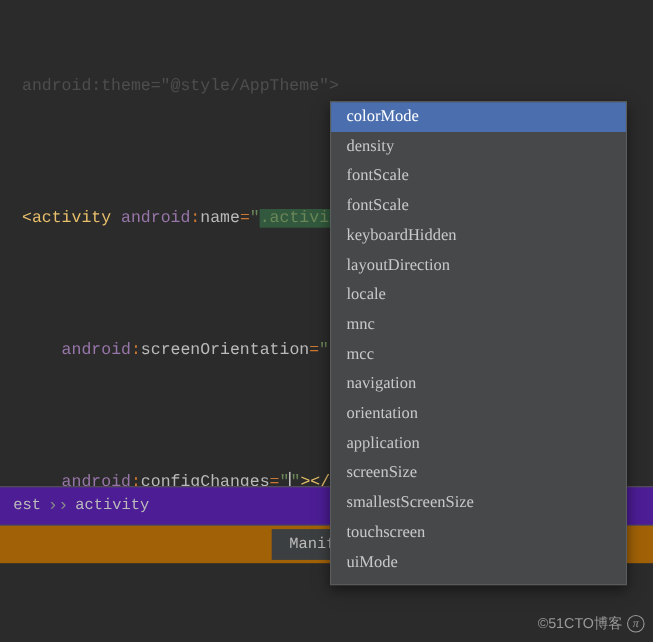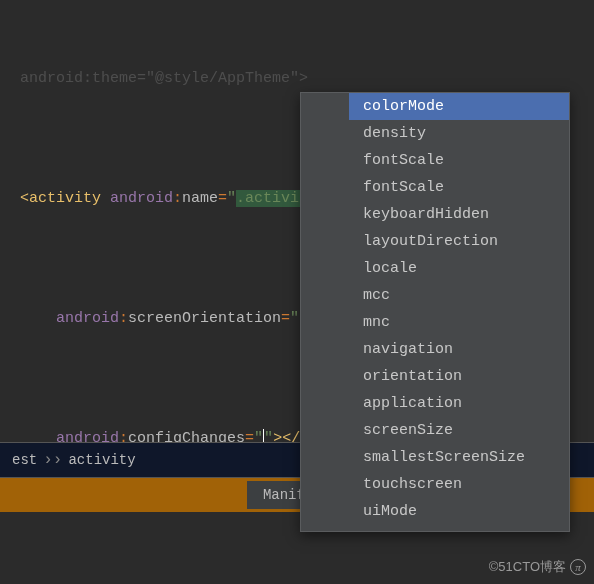--- a/index.html
+++ b/index.html
@@ -37,21 +37,21 @@
       height:18px;
       background:#fff;
       vertical-align:middle;
     }
     .breadcrumb {
       position: absolute;
       top: 442px;
       left: 0;
       right: 0;
       height: 36px;
-      background: #0f172a;
+      background: #4c1d95;
       border-top: 1px solid #555;
       border-bottom: 1px solid #555;
       display: flex;
       align-items: center;
       padding-left: 6px;
       font-size: 14px;
       color: #bbbbbb;
     }
     .breadcrumb .crumb { padding: 0 6px; }
     .breadcrumb .sep { color: #888; font-size: 16px; }
@@ -81,23 +81,22 @@
       background: #46484a;
       border: 1px solid #5a5c5e;
       box-shadow: 0 4px 12px rgba(0,0,0,0.5);
       font-size: 15px;
       line-height: 27px;
       padding-bottom: 6px;
     }
     .popup-item {
       padding: 0 14px;
       color: #c8c8c8;
-      font-family: Liberation Mono, monospace;
+      font-family: Liberation Serif, serif;
       cursor: pointer;
-      margin-left: 48px;
     }
     .popup-item.selected {
       background: #4b6eaf;
       color: #ffffff;
     }
     .watermark {
       position: absolute;
       bottom: 8px;
       right: 8px;
       color: #999;
@@ -166,22 +165,22 @@
 </div>
 
 <div class="popup">
   <div class="popup-item selected">colorMode</div>
   <div class="popup-item">density</div>
   <div class="popup-item">fontScale</div>
   <div class="popup-item">fontScale</div>
   <div class="popup-item">keyboardHidden</div>
   <div class="popup-item">layoutDirection</div>
   <div class="popup-item">locale</div>
+  <div class="popup-item">mnc</div>
   <div class="popup-item">mcc</div>
-  <div class="popup-item">mnc</div>
   <div class="popup-item">navigation</div>
   <div class="popup-item">orientation</div>
   <div class="popup-item">application</div>
   <div class="popup-item">screenSize</div>
   <div class="popup-item">smallestScreenSize</div>
   <div class="popup-item">touchscreen</div>
   <div class="popup-item">uiMode</div>
 </div>
 
 <div class="watermark">

